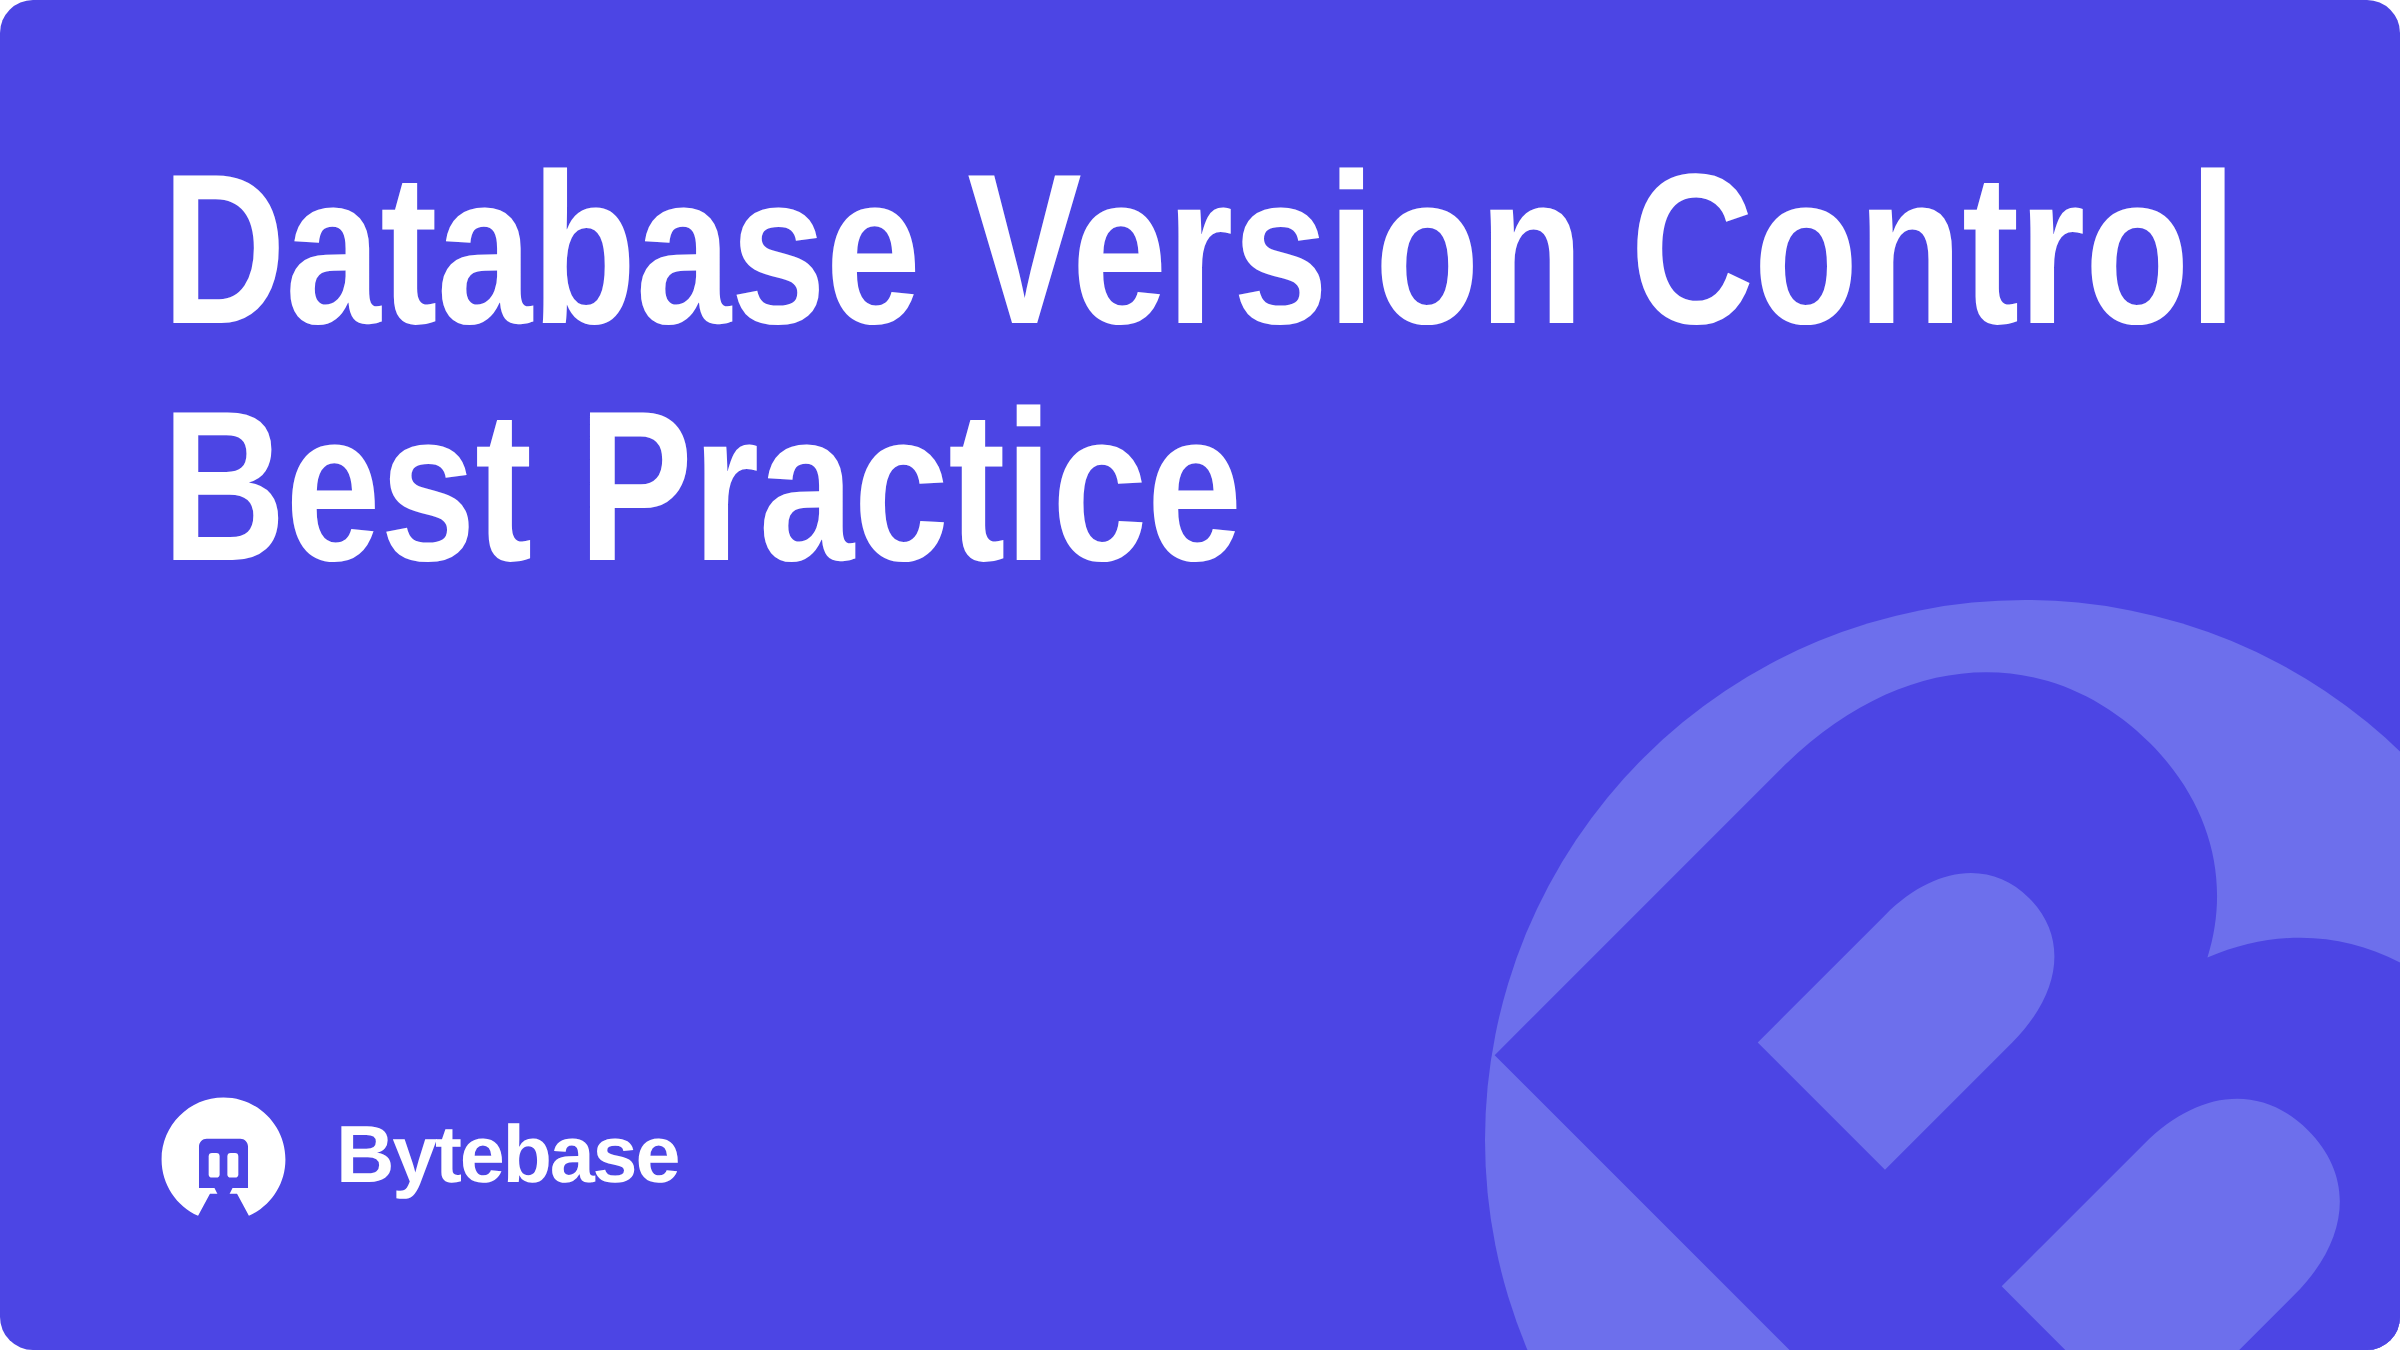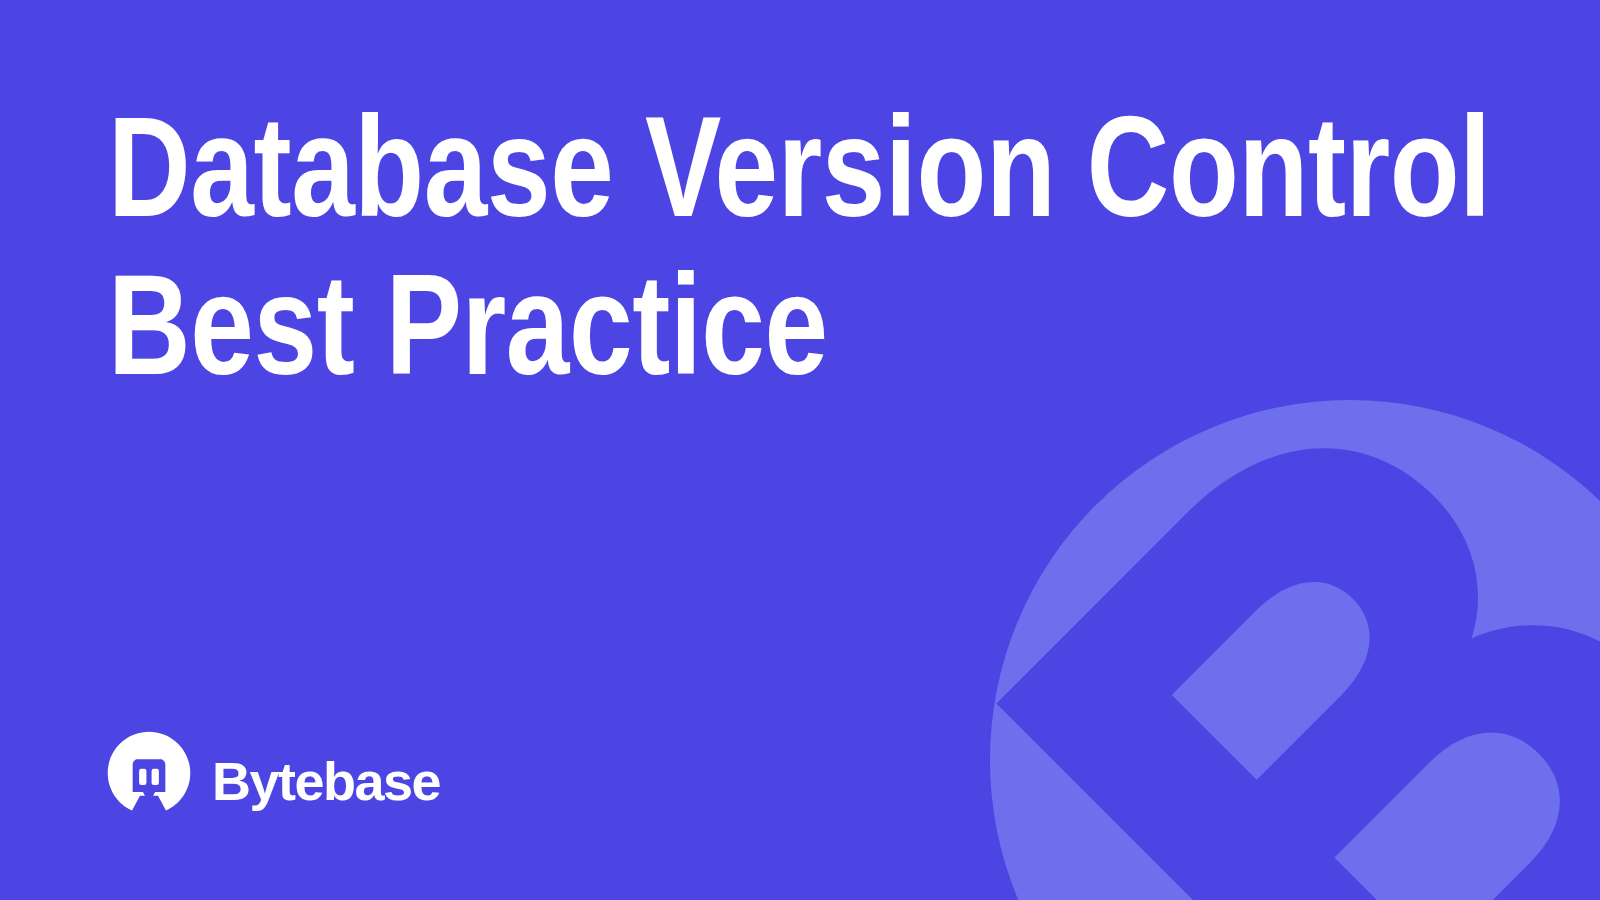--- a/index.html
+++ b/index.html
@@ -9,20 +9,21 @@
     background: #ffffff;
   }
 
   #banner {
     position: relative;
     width: 1600px;
     height: 900px;
     overflow: hidden;
     background: #4C45E4;
     font-family: "Liberation Sans", "DejaVu Sans", sans-serif;
+    border-radius: 22px;
     -webkit-font-smoothing: antialiased;
   }
 
   
   #watermark {
     position: absolute;
     right: -110px;
     top: 400px;
     width: 720px;
     height: 720px;
@@ -50,22 +51,22 @@
     transform: scaleX(0.80);
     transform-origin: left center;
   }
 
   
   #logo-lockup {
     position: absolute;
     left: 106px;
     top: 730px;
     display: flex;
-    align-items: flex-end;
-    gap: 20px;
+    align-items: center;
+    gap: 32px;
     z-index: 3;
   }
 
   #logo-mark {
     width: 86px;
     height: 86px;
     flex: 0 0 auto;
     display: block;
   }
 

